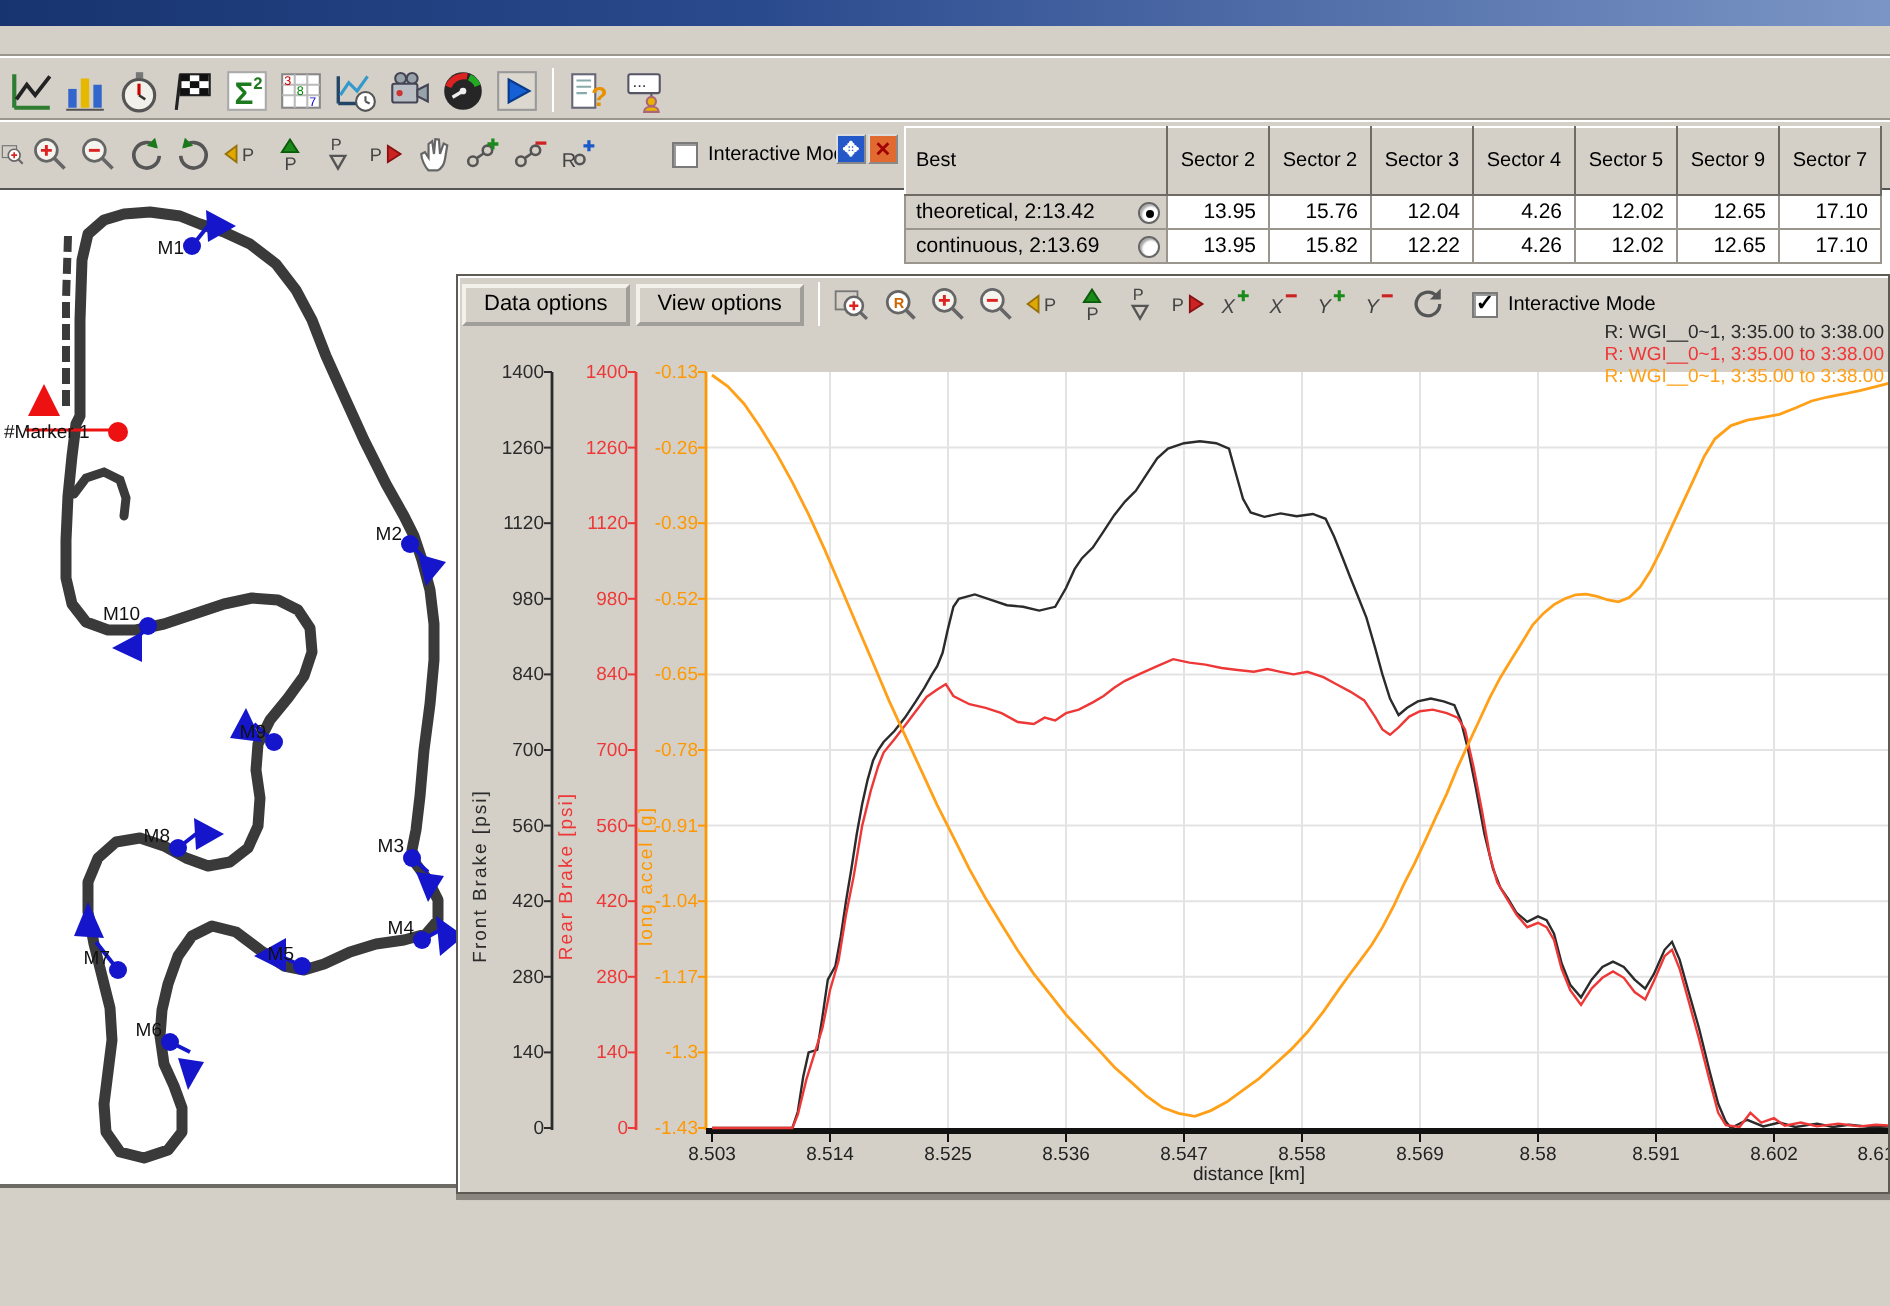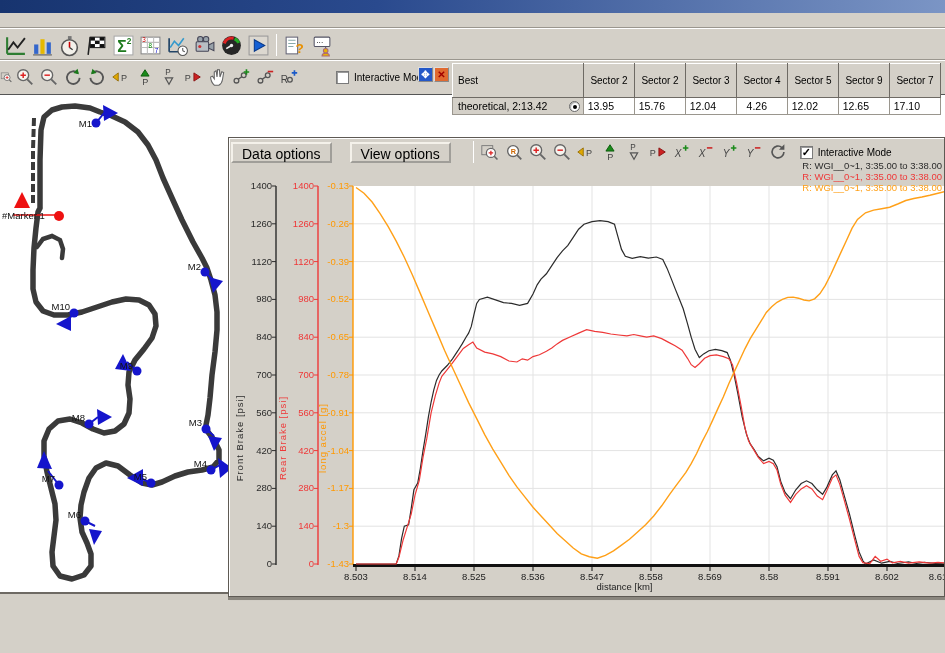--- a/index.html
+++ b/index.html
@@ -33,34 +33,34 @@
               font-size:10px; font-weight:bold; color:#fff; border:1px outset #ddd; }
   #move-btn { background:#2458c8; }
   #close-btn { background:#e06a30; color:#a00000; }
   
   #best-table { position:absolute; left:452px; top:63px; z-index:7; border-collapse:collapse;
                 background:#d4d0c8; border:1px solid #808080; }
   #best-table th { background:#d4d0c8; border:1px solid; border-color:#fff #6e6a64 #6e6a64 #fff;
                    font-weight:normal; font-size:10px; height:34px; text-align:center; }
   #best-table th.name-col { text-align:left; padding-left:5px; width:131px; }
   #best-table td { border:1px solid #9a968e; font-size:10.5px; height:17px; background:#fff;
-                   text-align:right; padding-right:20px; width:51px; }
+                   text-align:right; padding-right:6px; width:51px; }
   #best-table td.name-cell { background:#d4d0c8; text-align:left; padding-left:5px; position:relative; }
   .radio { position:absolute; right:3px; top:3px; width:11px; height:11px; border-radius:50%;
            background:#fff; border:1px solid #666; box-shadow:inset 1px 1px 1px #aaa; }
   .radio.sel::after { content:""; position:absolute; left:3px; top:3px; width:4px; height:4px;
                       border-radius:50%; background:#000; }
   
   #chart-window { position:absolute; left:228px; top:137px; width:717px; height:460px;
                   background:#d4d0c8; border:1px solid #5e5a54;
                   box-shadow:inset 1px 1px 0 #fff, 0 3px 0 #8a867e, 2px 2px 2px rgba(0,0,0,.2);
                   z-index:8; overflow:hidden; }
   #chart-toolbar { position:absolute; left:2px; top:2px; height:24px; display:flex; align-items:center; z-index:2; }
-  .opt-btn { background:#d4d0c8; border:2px outset #f4f1ea; font-size:14px; padding:2px 9px;
-             margin-right:18px; height:21px; font-family:inherit; }
+  .opt-btn { background:#d4d0c8; border:2px outset #f4f1ea; font-size:11px; padding:2px 9px;
+             margin-right:3px; height:21px; font-family:inherit; }
   #chart-svg { position:absolute; left:0; top:0; }
 </style>
 </head>
 <body>
 
 <div id="titlebar"></div>
 <div class="etch" style="top:27px"></div>
 <div class="etch" style="top:59px"></div>
 
 <div id="main-toolbar" class="toolbar">
@@ -347,20 +347,30 @@
         <th>Sector 9</th>
         <th>Sector 7</th>
       </tr>
     </thead>
   <tbody id="bt-body">
       <tr>
         <td class="name-cell">theoretical,  2:13.42<span class="radio sel"></span></td>
         <td>13.95</td>
         <td>15.76</td>
         <td>12.04</td>
+        <td>4.26</td>
+        <td>12.02</td>
+        <td>12.65</td>
+        <td>17.10</td>
+      </tr>
+      <tr>
+        <td class="name-cell">continuous, 2:13.69<span class="radio"></span></td>
+        <td>13.95</td>
+        <td>15.82</td>
+        <td>12.22</td>
         <td>4.26</td>
         <td>12.02</td>
         <td>12.65</td>
         <td>17.10</td>
       </tr>
     </tbody>
 </table>
 
 <div id="chart-window">
   <div id="chart-toolbar">

